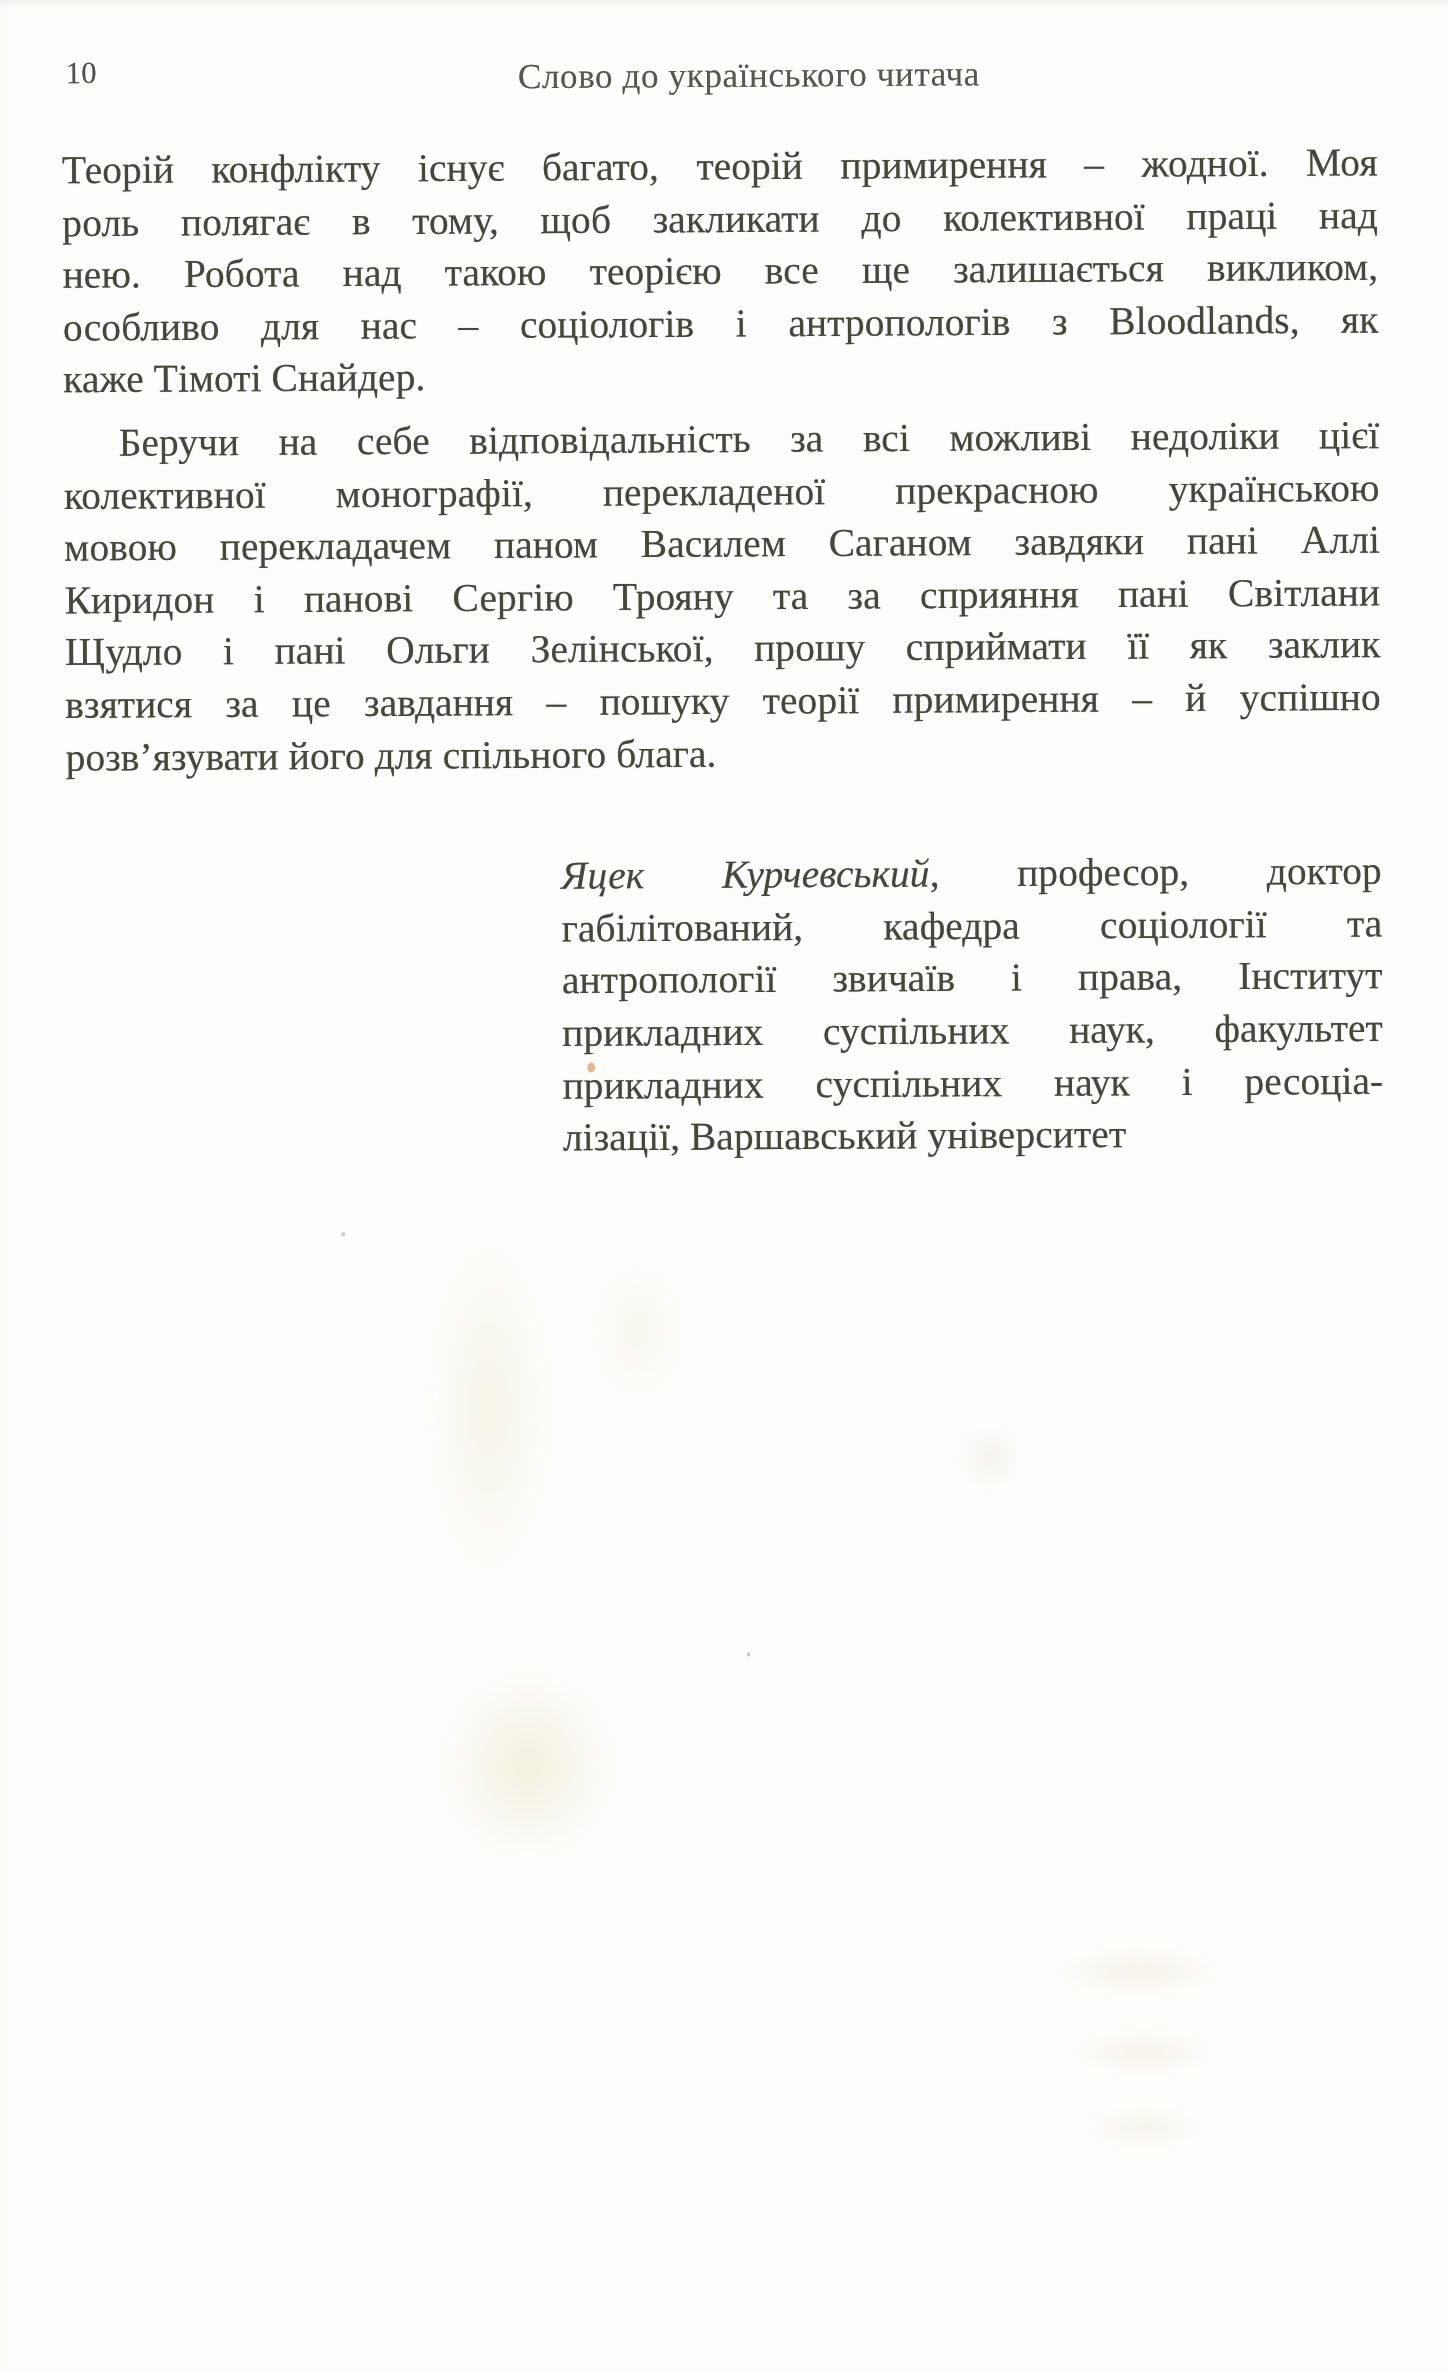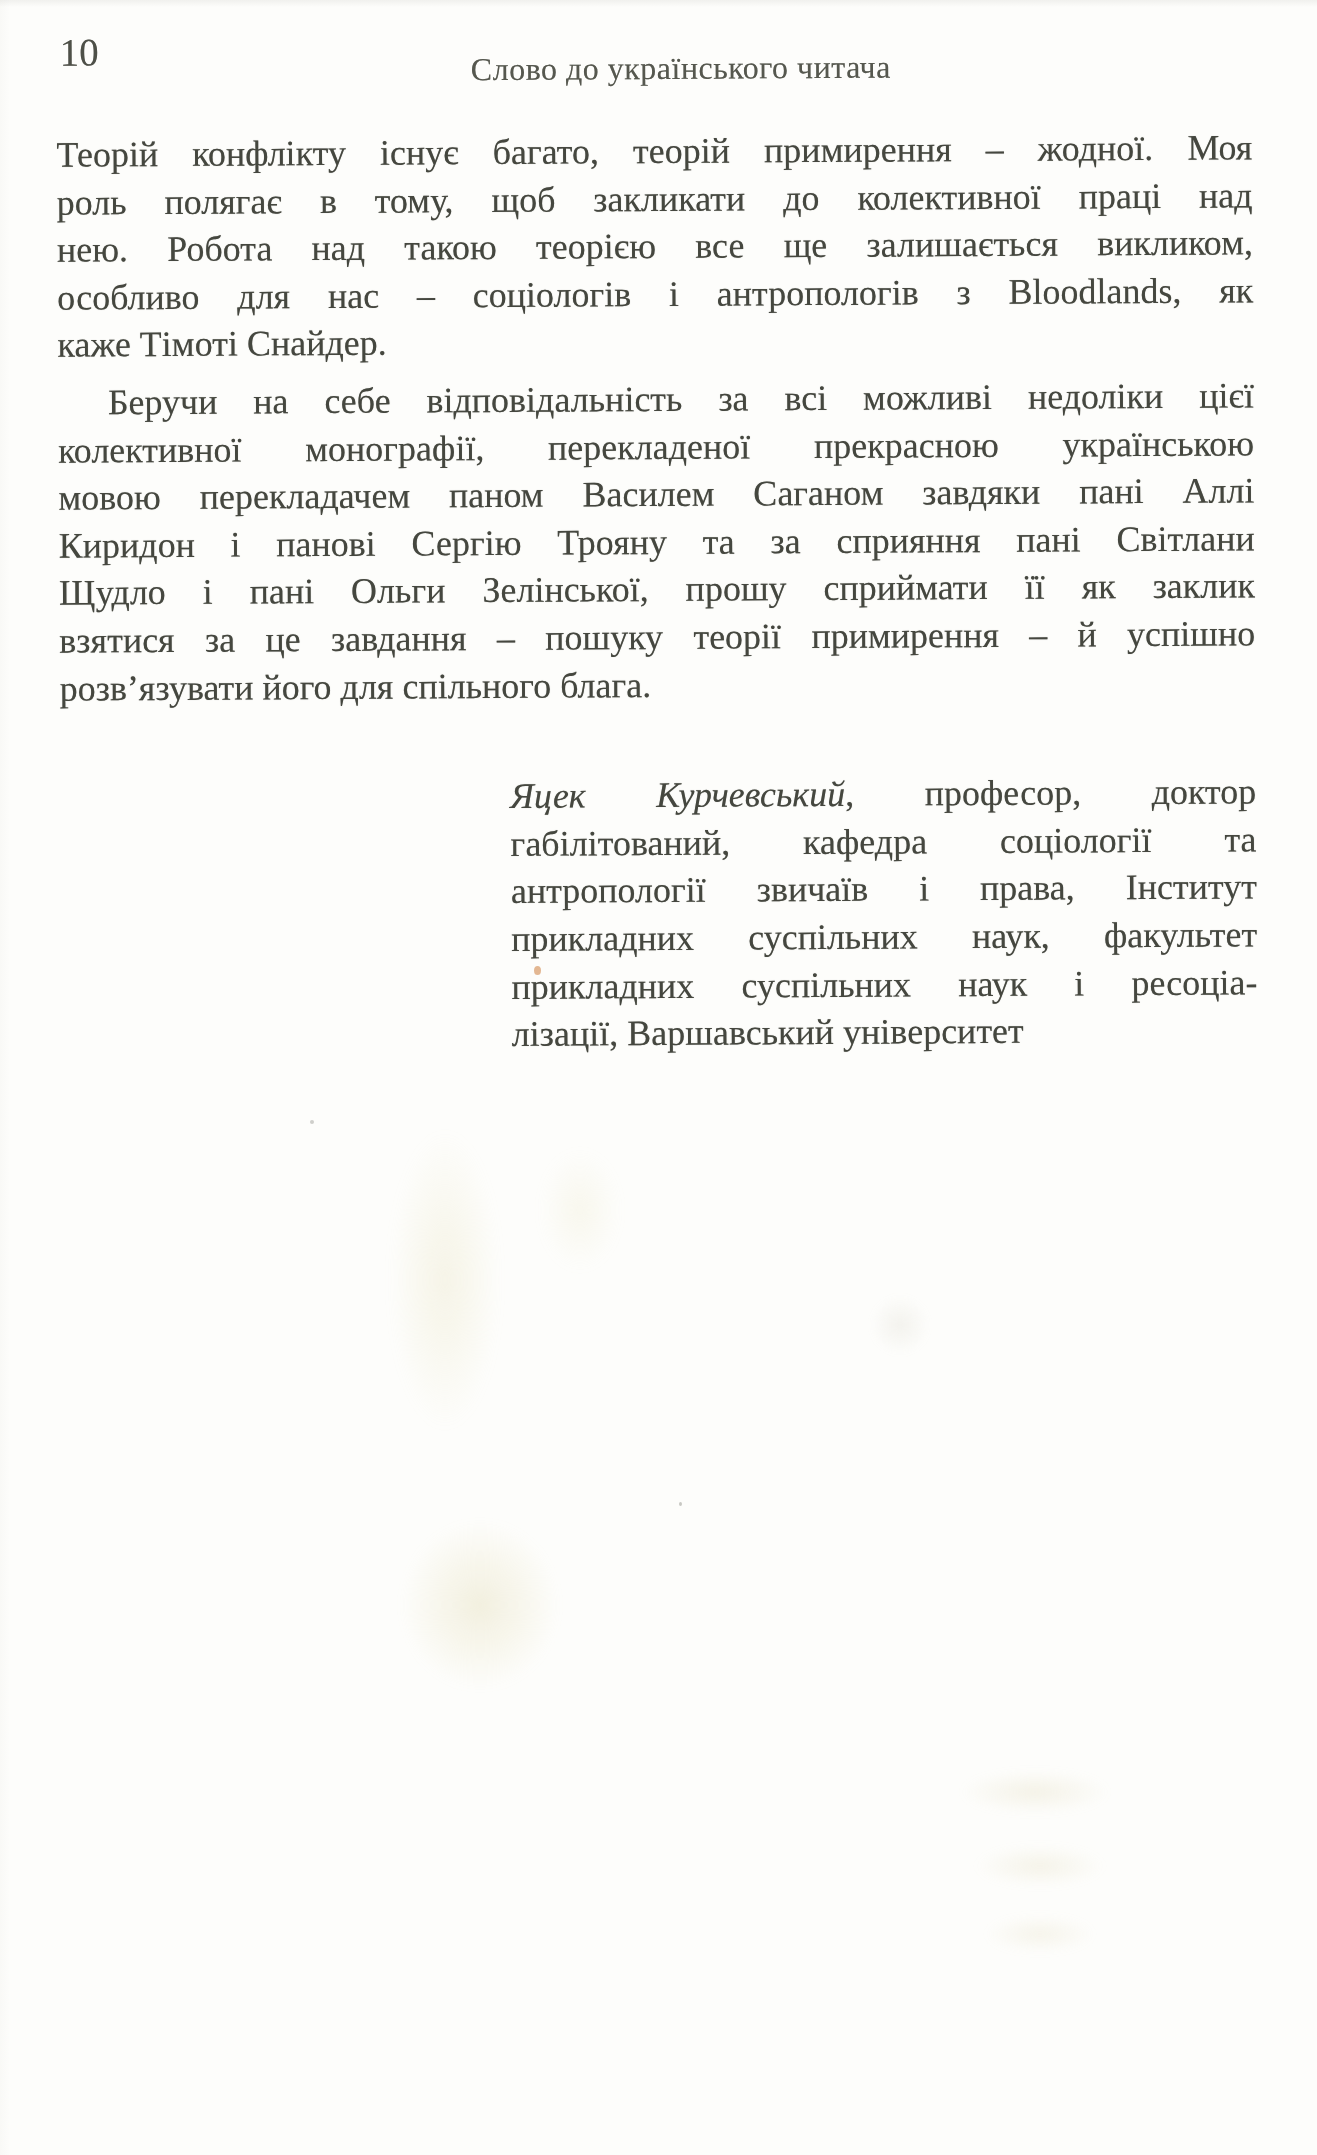--- a/index.html
+++ b/index.html
@@ -18,22 +18,22 @@
       linear-gradient(90deg, rgba(220,220,214,0.12) 0px, rgba(220,220,214,0.0) 10px),
       #fdfdfb;
   }
   .content{
     position:absolute; inset:0;
     transform:rotate(-0.35deg);
     transform-origin:50% 35%;
     color:#45473f;
   }
   .page-number{
-    position:absolute; left:64px; top:26px;
-    font-size:39px; color:#4e5048;
+    position:absolute; left:64px; top:48px;
+    font-size:28px; color:#4e5048;
     text-shadow:0 0 0.6px rgba(78,80,72,0.5);
   }
   .running-head{
     position:absolute; left:440px; top:50px; width:490px;
     text-align:center;
     font-size:32px; letter-spacing:0.5px; color:#56584f;
     text-shadow:0 0 0.6px rgba(86,88,79,0.5);
     white-space:nowrap;
   }
   .bodytext{

